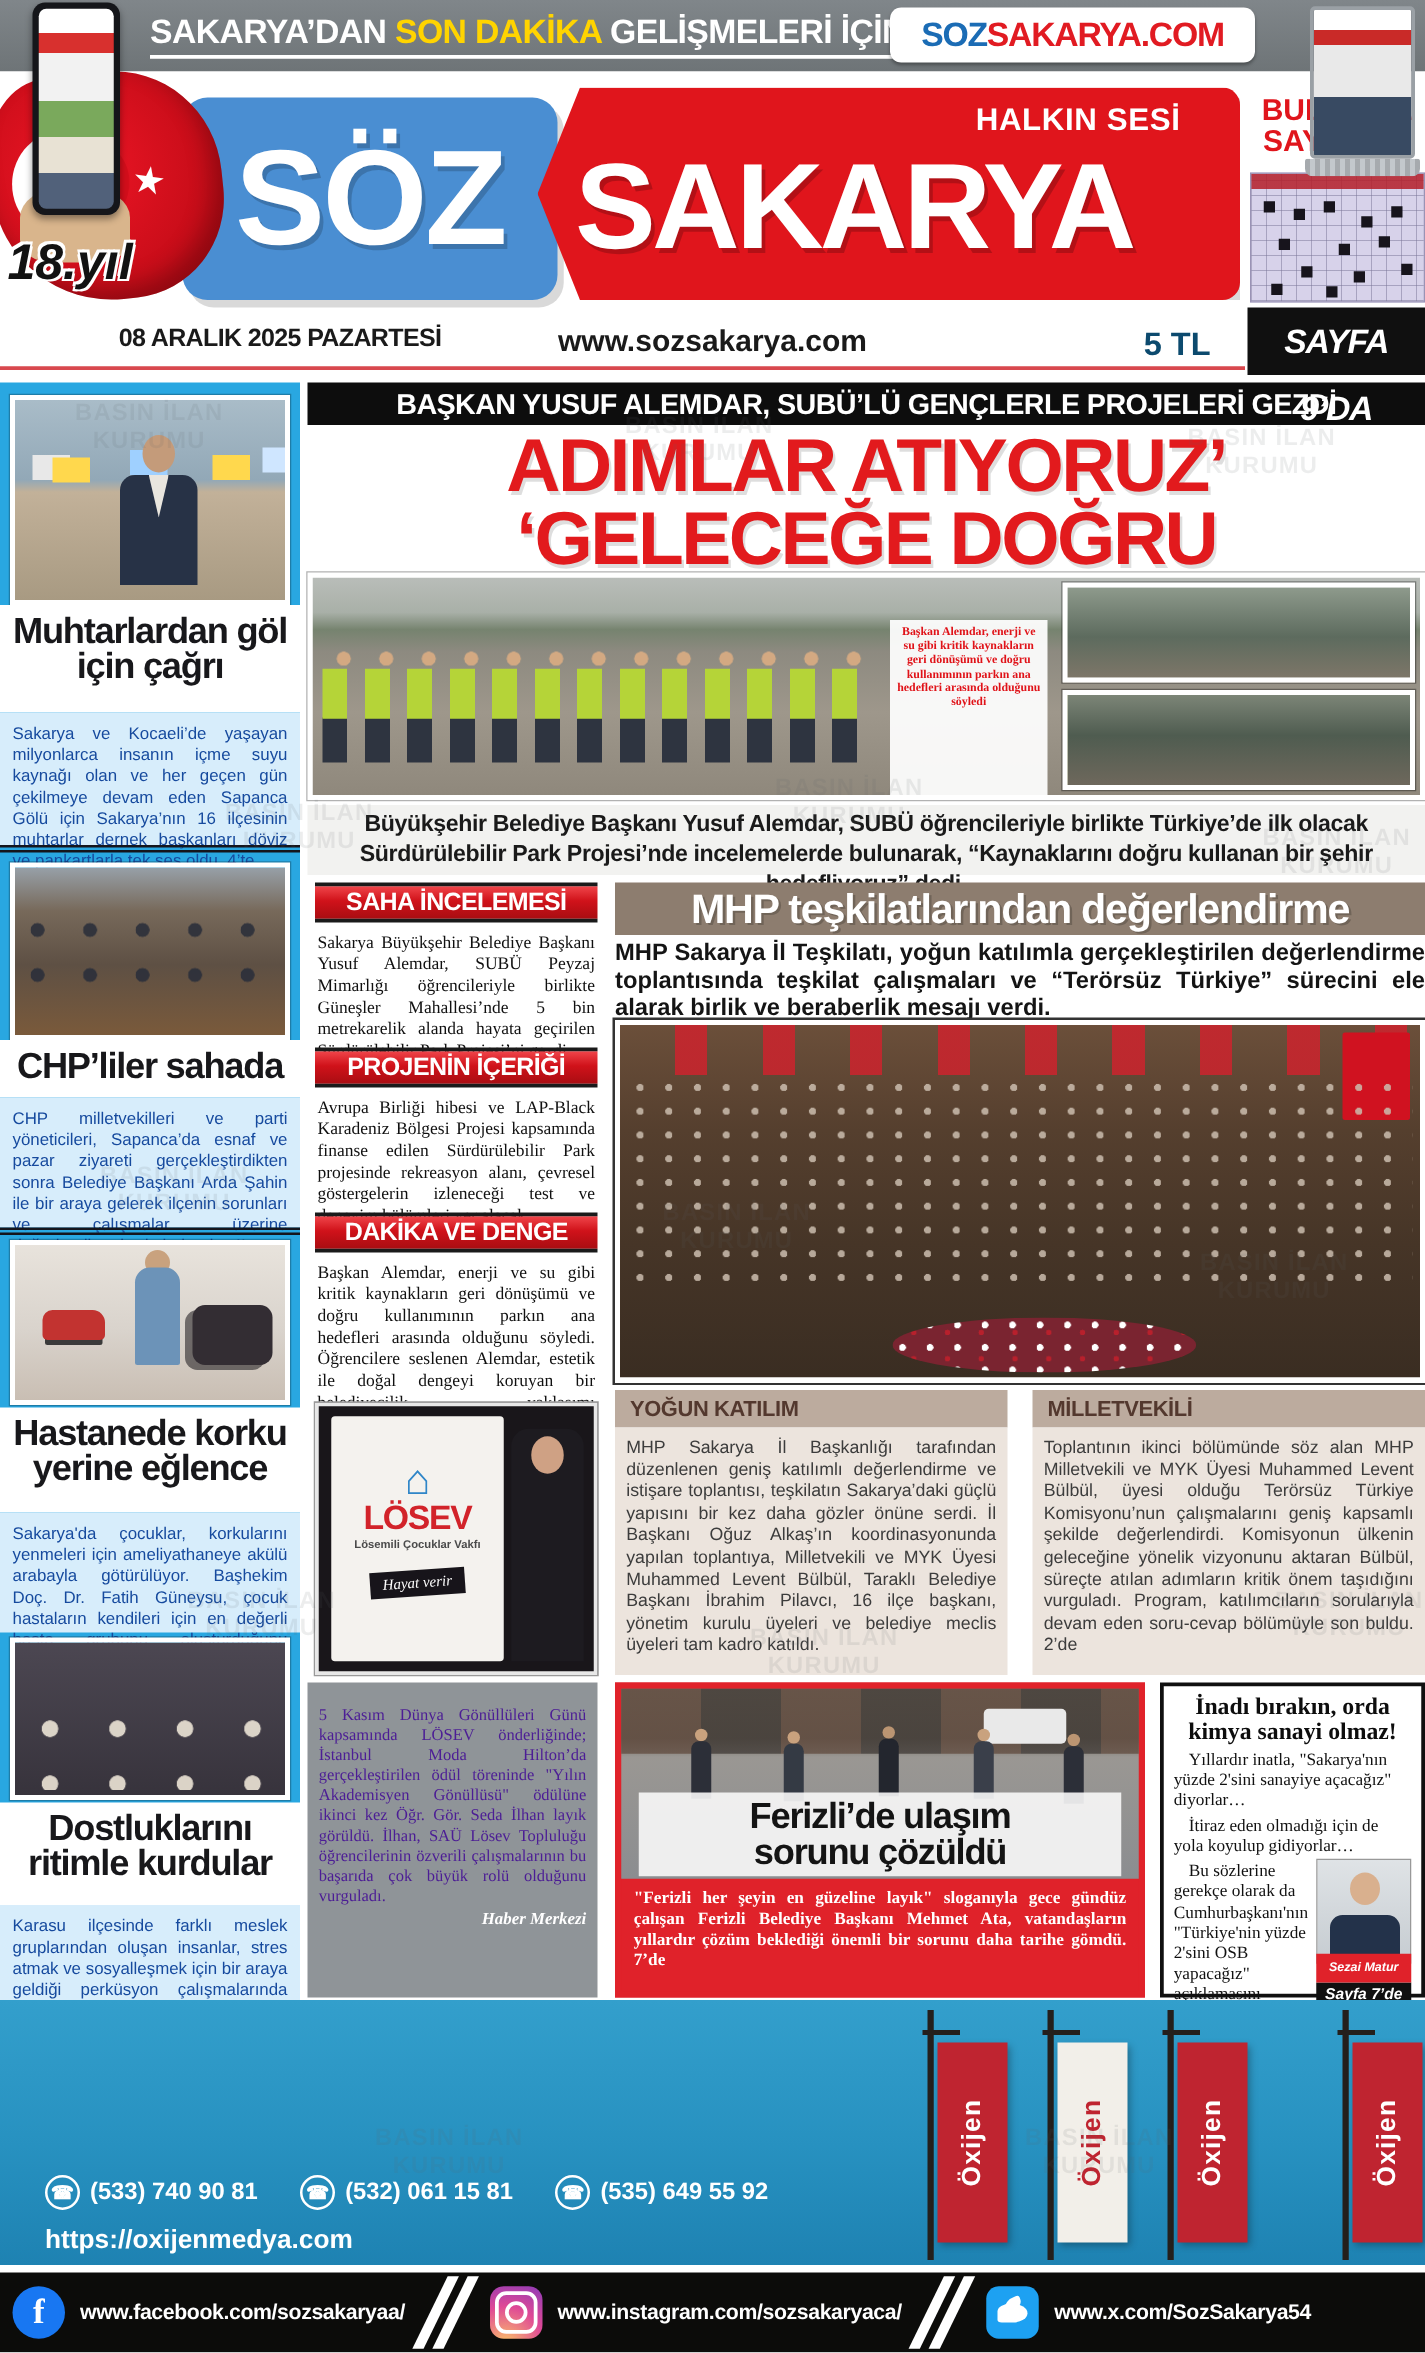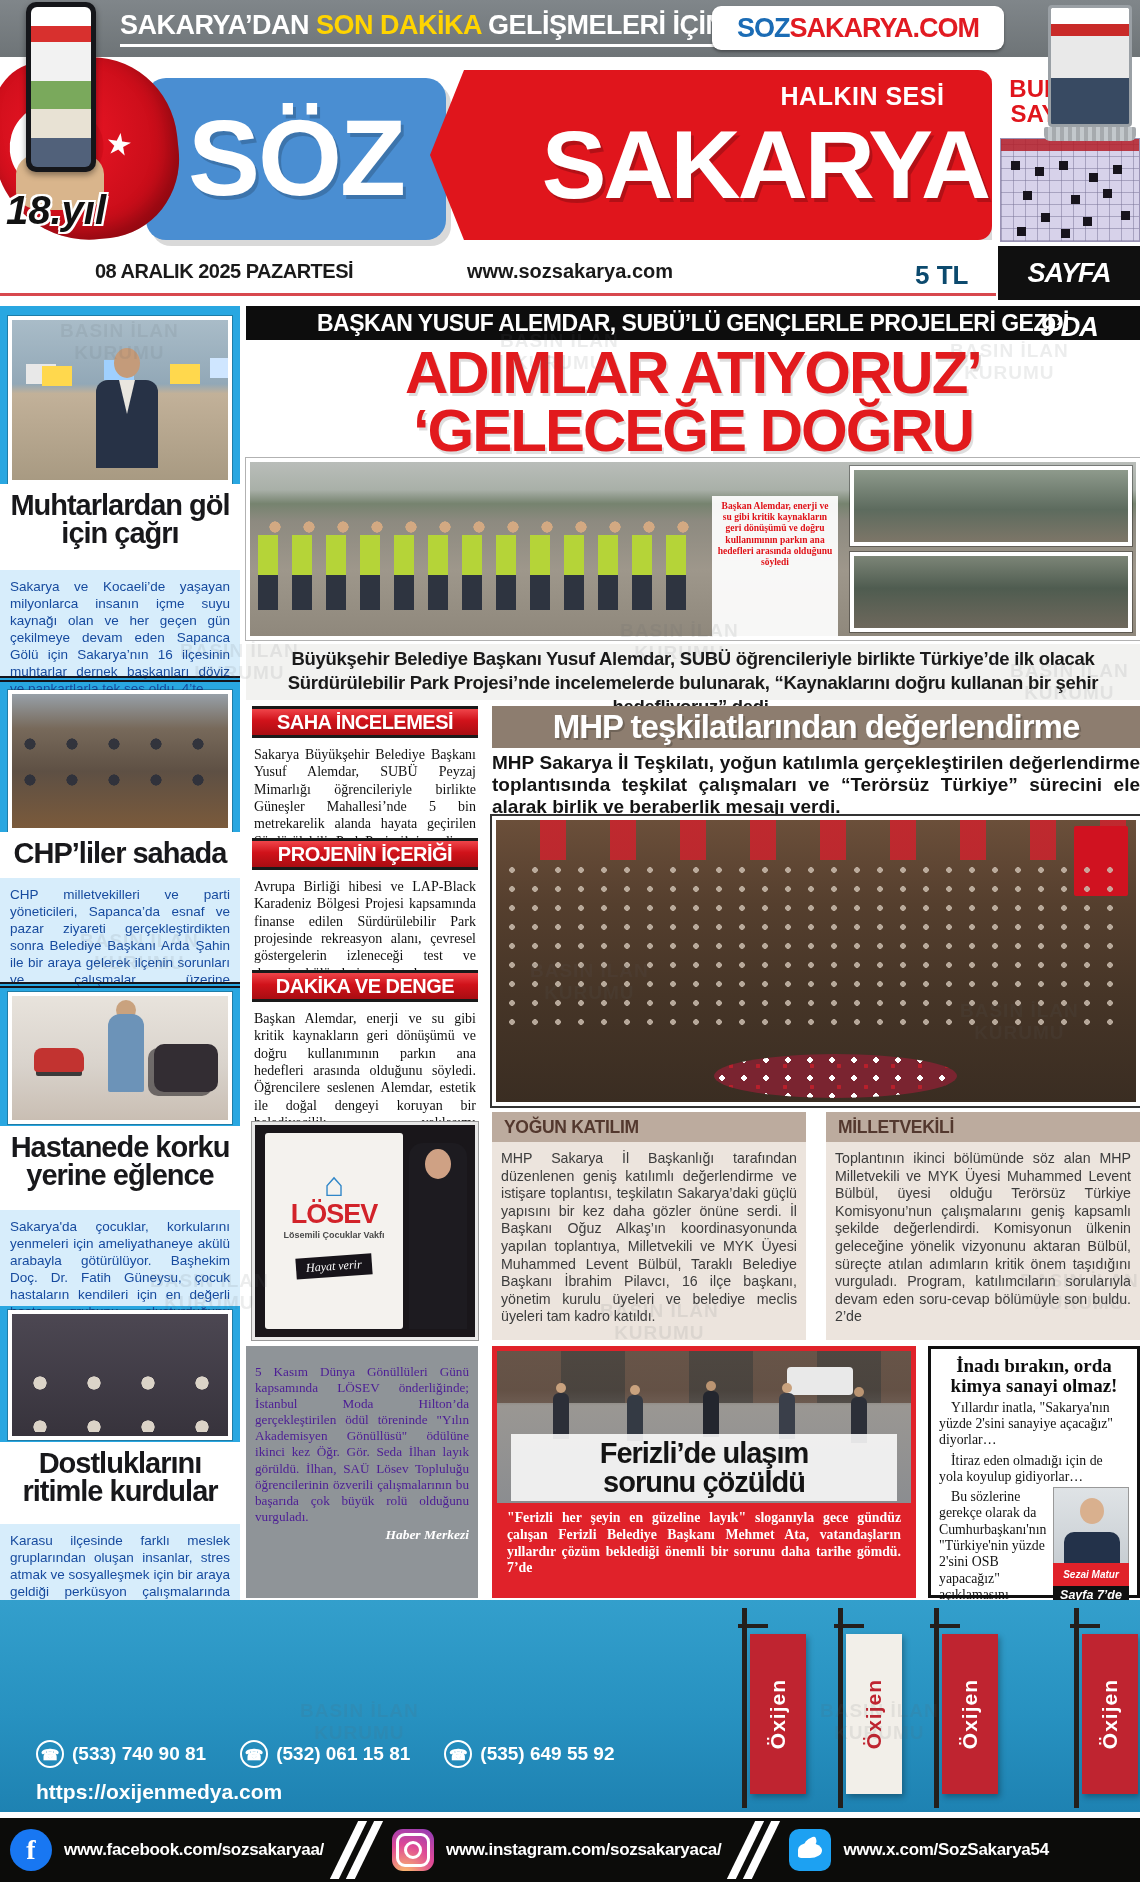--- a/index.html
+++ b/index.html
@@ -43,34 +43,34 @@
   .flag .star { position:absolute; left:112px; top:72px; color:#fff; font-size:30px; transform:rotate(14deg); }
   .year-badge { left:6px; top:188px; z-index:9; font-size:40px; font-weight:800; font-style:italic; color:#121212;
     text-shadow:-2px -2px 0 #fff,2px -2px 0 #fff,-2px 2px 0 #fff,2px 2px 0 #fff; }
   .mast-blue { left:146px; top:78px; width:300px; height:162px; background:#4a8ed2; border-radius:20px;
                box-shadow:5px 6px 0 rgba(0,0,0,.15); z-index:2;}
   .mast-blue .t { position:absolute; left:0; right:0; top:0; line-height:160px; text-align:center; color:#fff;
                   font-size:108px; font-weight:800; letter-spacing:-2px; text-shadow:3px 4px 0 rgba(0,0,0,.18);}
   .mast-red { left:430px; top:70px; width:562px; height:170px; background:#e0151c; border-radius:14px;
               clip-path:polygon(34px 0,100% 0,100% 100%,34px 100%,0 50%); z-index:2; box-shadow:5px 6px 0 rgba(0,0,0,.15);}
   .tagline { left:740px; top:82px; width:245px; text-align:center; color:#fff; font-size:25px; font-weight:800; z-index:3; letter-spacing:.5px;}
-  .mast-red-title { left:460px; top:104px; width:528px; text-align:right; color:#fff; font-size:97px; font-weight:800;
+  .mast-red-title { left:460px; top:104px; width:528px; text-align:left; color:#fff; font-size:97px; font-weight:800;
                     letter-spacing:-3px; z-index:3; text-shadow:3px 4px 0 rgba(0,0,0,.2); line-height:1.25;}
   .puzzle-promo { left:1000px; top:76px; width:140px; text-align:center; color:#e0151c; font-weight:800; font-size:24px; line-height:1.05;}
   .crossword { left:1000px; top:138px; width:140px; height:104px; background:#d7d2ea; border:1px solid #9a93b5;
     background-image:
       linear-gradient(180deg, rgba(180,30,40,.85) 0 12px, transparent 12px),
       repeating-linear-gradient(0deg, rgba(120,115,150,.5) 0 1px, transparent 1px 12px),
       repeating-linear-gradient(90deg, rgba(120,115,150,.5) 0 1px, transparent 1px 12px);}
   .crossword .cells { position:absolute; left:10px; top:22px; width:9px; height:9px; background:#17141c;
     box-shadow: 24px 6px 0 #17141c, 48px 0 0 #17141c, 78px 12px 0 #17141c, 102px 4px 0 #17141c,
       12px 30px 0 #17141c, 60px 34px 0 #17141c, 92px 28px 0 #17141c, 30px 52px 0 #17141c,
       72px 56px 0 #17141c, 110px 50px 0 #17141c, 6px 66px 0 #17141c, 50px 68px 0 #17141c;}
   .dateline-date { left:95px; top:260px; font-size:20px; font-weight:800; color:#1a1a1a; letter-spacing:-.5px;}
-  .dateline-site { left:400px; top:260px; width:340px; text-align:center; font-size:20px; font-weight:800; color:#1a1a1a;}
+  .dateline-site { left:400px; top:260px; width:340px; text-align:center; font-size:24px; font-weight:800; color:#1a1a1a;}
   .dateline-price { left:915px; top:260px; font-size:26px; font-weight:800; color:#0c4a6e;}
   .red-rule { left:0; top:293px; width:996px; height:3px; background:#d8484e;}
   .sayfa9 { left:998px; top:246px; width:142px; height:54px; background:#101010; color:#fff; text-align:center;
             line-height:54px; font-size:27px; font-weight:800; font-style:italic; letter-spacing:-1px; z-index:4;}
 
   
   .leftcol { left:0; top:306px; width:240px; height:1294px; background:#29a7e1; }
   .lc-photo { position:absolute; left:8px; width:224px; border:4px solid #fff; box-shadow:0 0 0 1px rgba(0,0,0,.25); overflow:hidden;}
   .lc-head { position:absolute; left:0; width:240px; background:#fff; color:#18181b; font-weight:800; text-align:center;
              font-size:29px; line-height:.98; letter-spacing:-1px; padding:7px 2px; }

